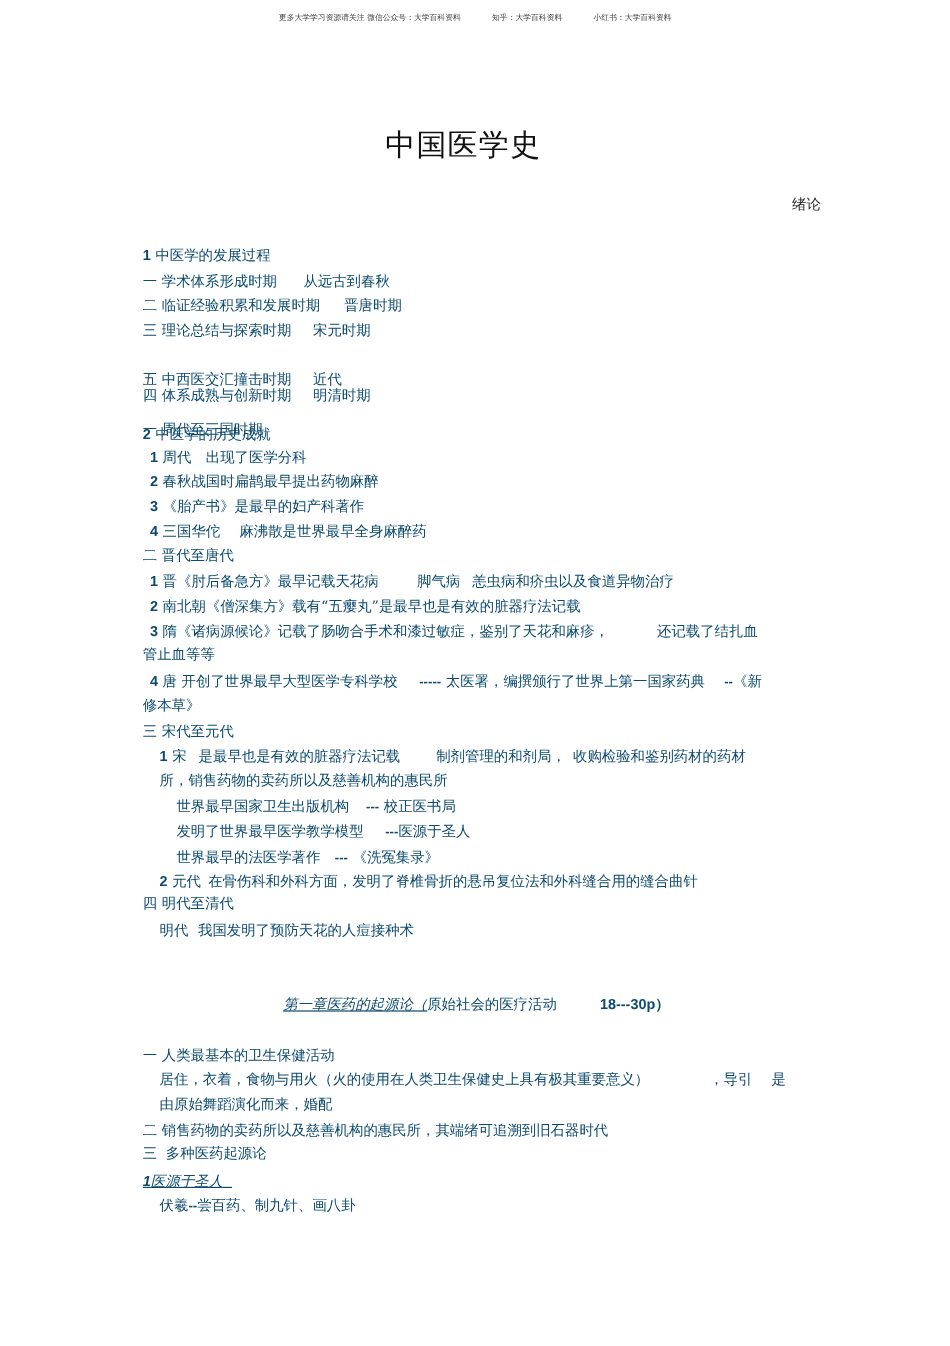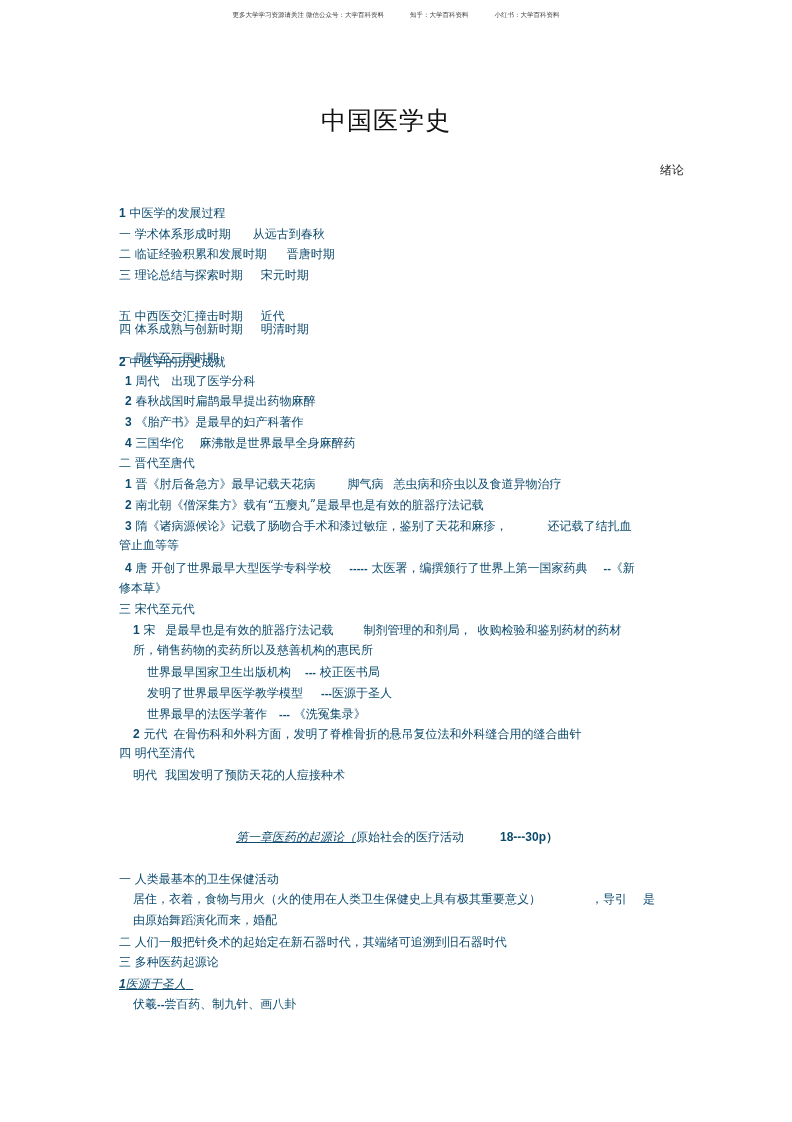--- a/index.html
+++ b/index.html
@@ -118,20 +118,20 @@
 </div>
 
 <div class="ln" style="top:829px; left:236px;">
   <span class="u">第一章医药的起源论（</span><span>原始社会的医疗活动</span><span class="gap" style="width:36px"></span><span class="b">18---30p）</span>
 </div>
 <div class="ln" style="top:871px;">一 人类最基本的卫生保健活动</div>
 <div class="ln" style="top:891px; left:133px;">
   <span>居住，衣着，食物与用火（火的使用在人类卫生保健史上具有极其重要意义）</span><span class="gap" style="width:50px"></span><span>，导引</span><span class="gap" style="width:16px"></span><span>是</span>
 </div>
 <div class="ln" style="top:912px; left:133px;">由原始舞蹈演化而来，婚配</div>
-<div class="ln" style="top:934px;">二 人们一般把针灸术的起始定在新石器时代，其端绪可追溯到旧石器时代</div>
-<div class="ln" style="top:954px;">三 多种医药起源论</div>
+<div class="ln" style="top:934px;">二 销售药物的卖药所以及慈善机构的惠民所，其端绪可追溯到旧石器时代</div>
+<div class="ln" style="top:954px;font-family:Liberation Mono, monospace;">三 多种医药起源论</div>
 <div class="ln u" style="top:976px;">
   <span class="b">1</span><span>医源于圣人</span>&nbsp;&nbsp;
 </div>
 <div class="ln" style="top:996px; left:133px;">
   <span>伏羲</span><span class="b" style="font-size:11px">--</span><span>尝百药、制九针、画八卦</span>
 </div>
 
 </body></html>

